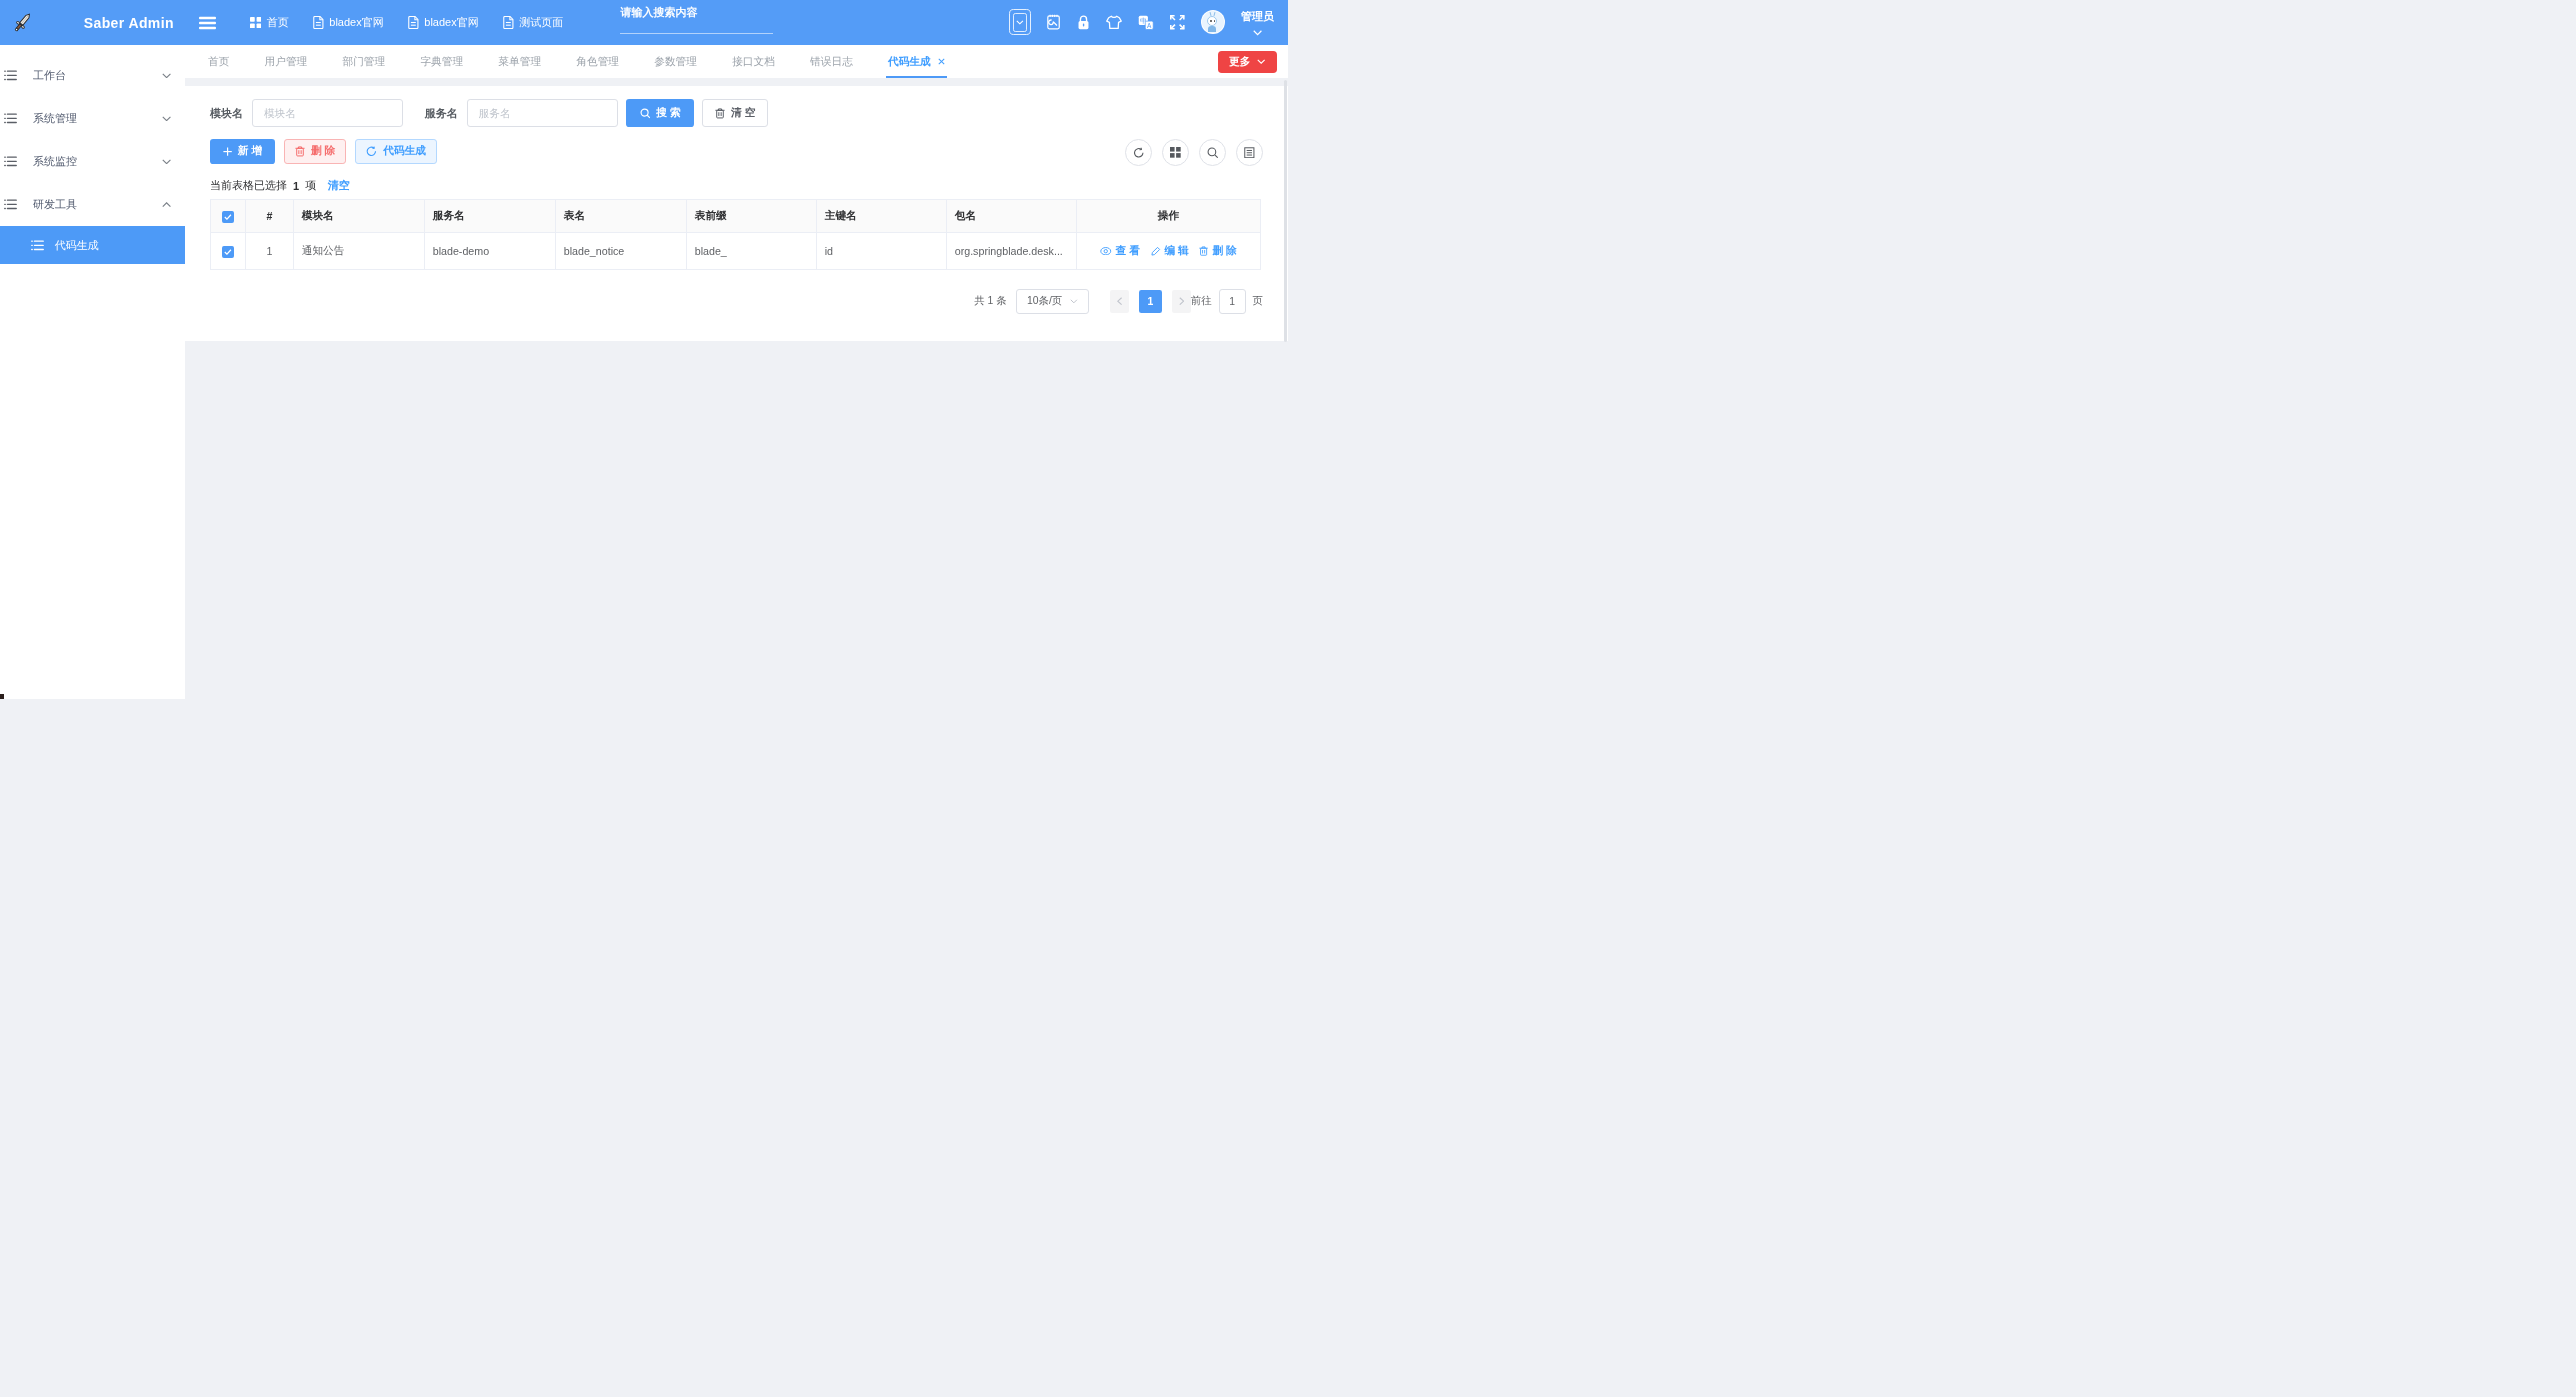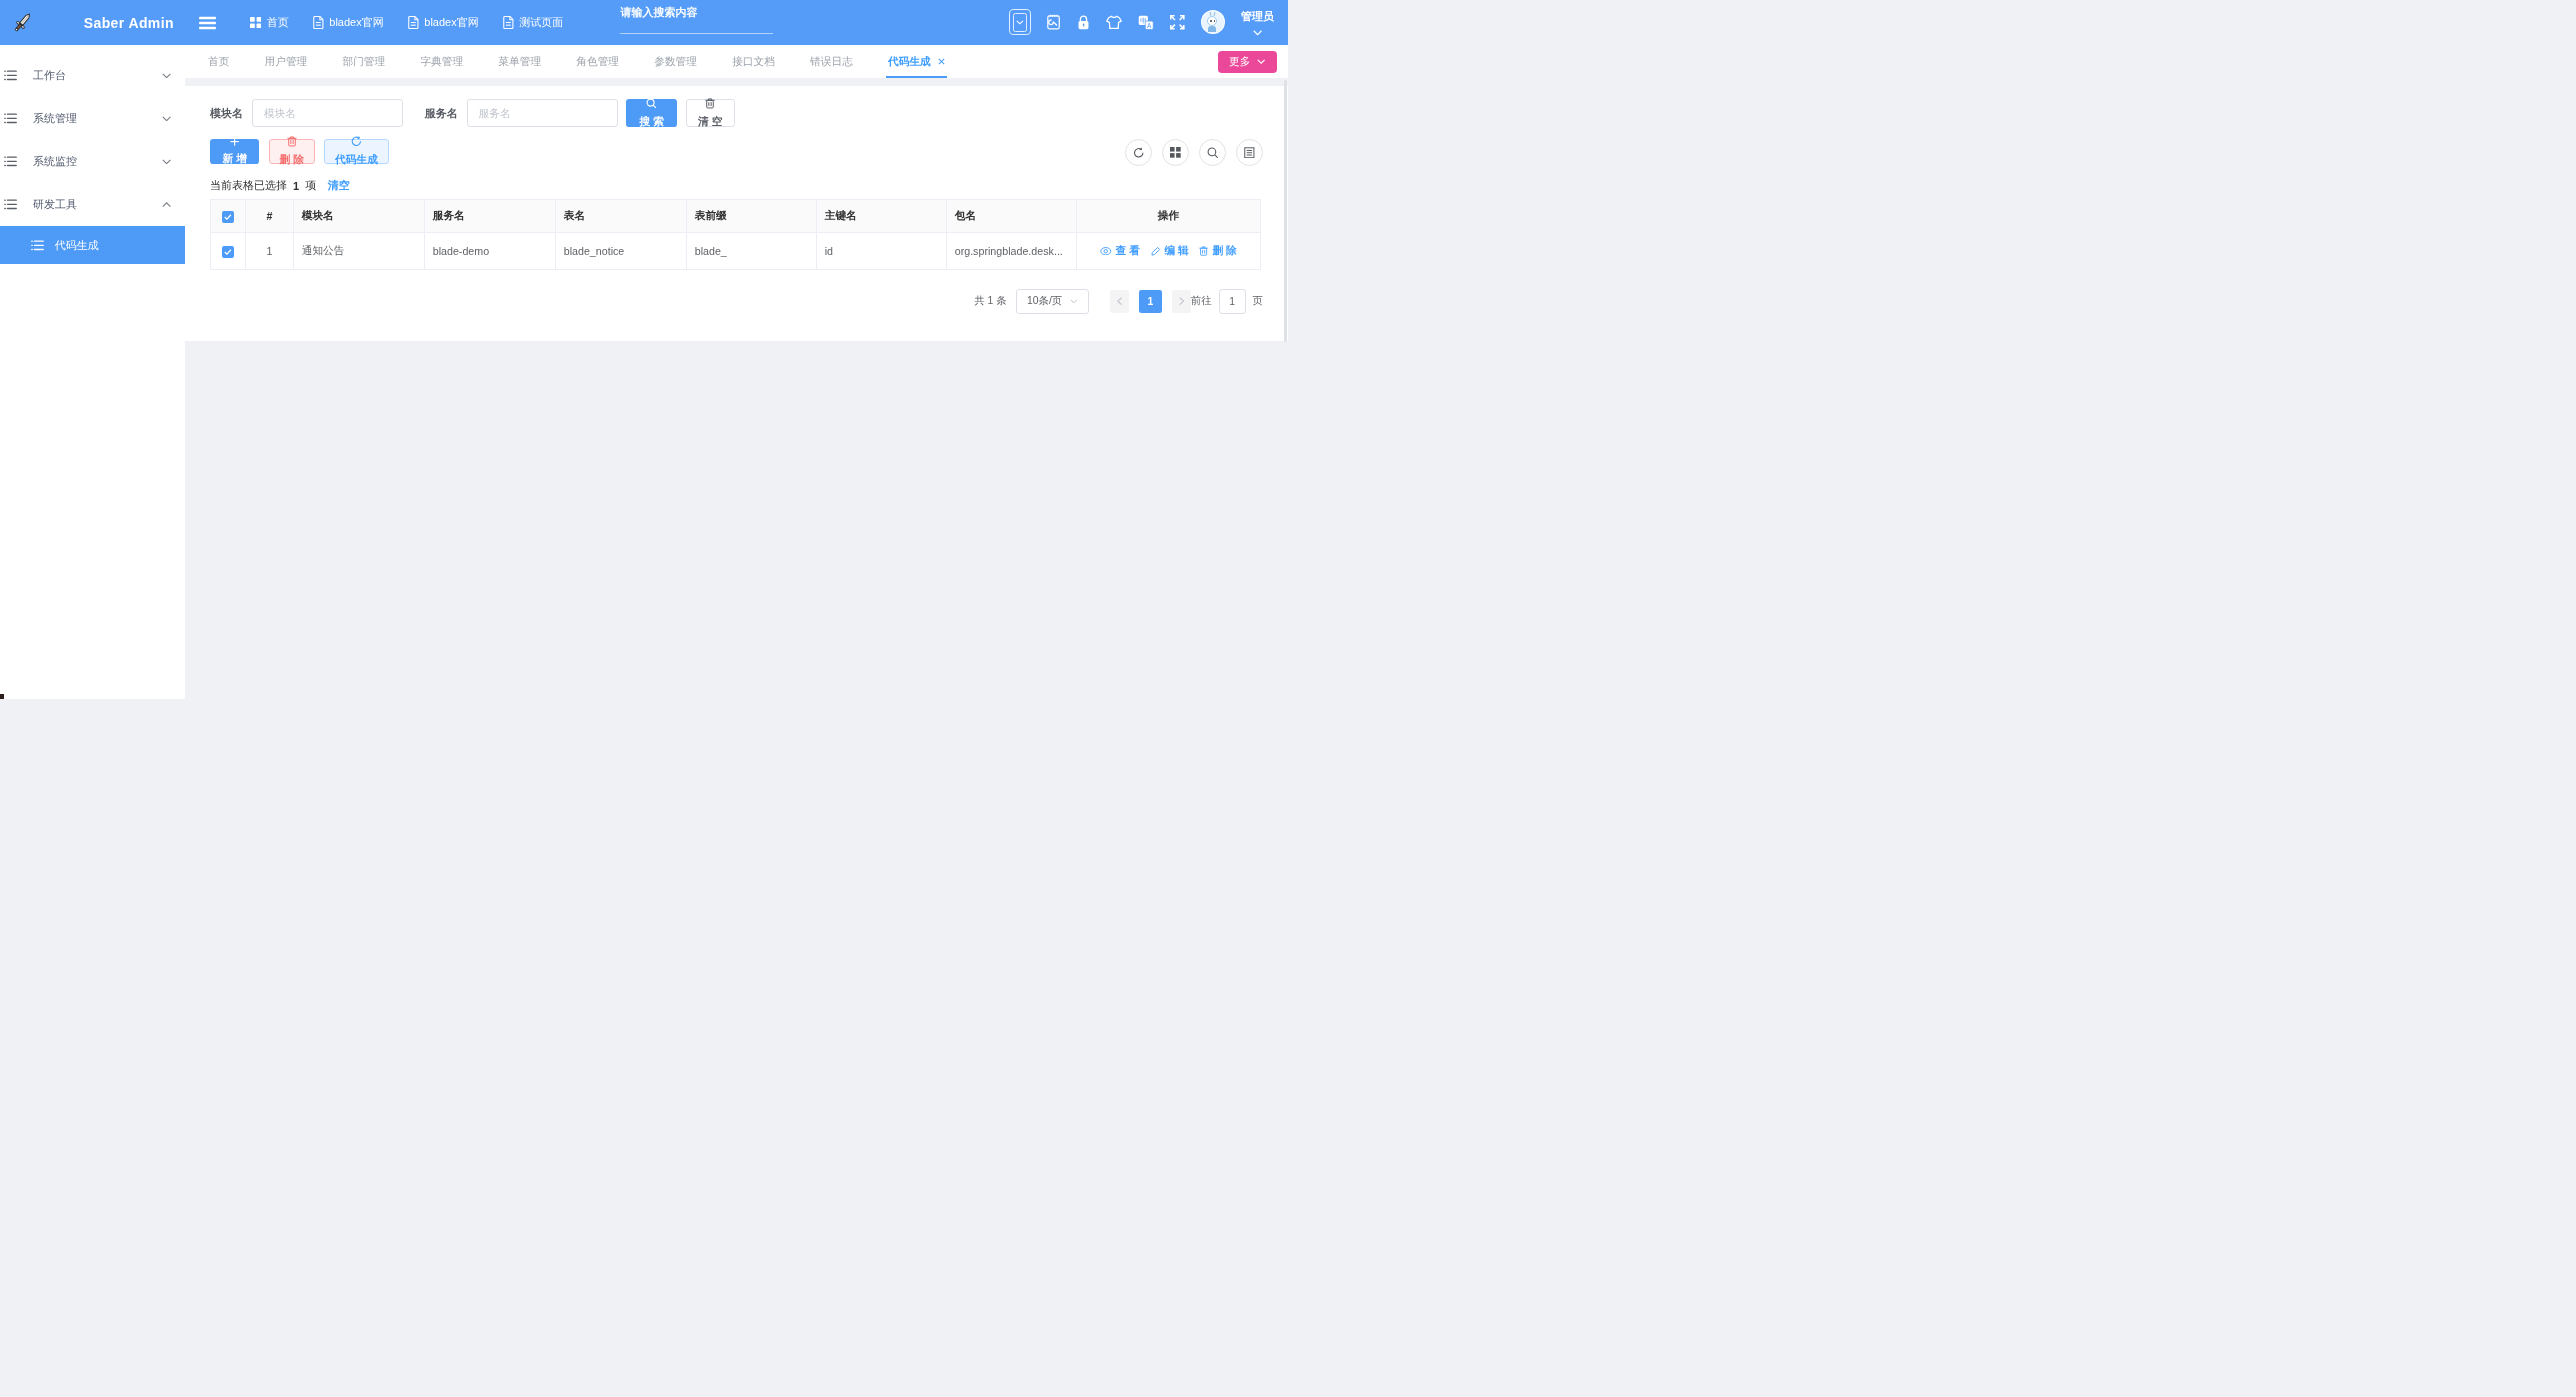--- a/index.html
+++ b/index.html
@@ -66,39 +66,39 @@
   .tabbar {
     position:absolute; top:45px; left:185px; right:0; height:33px; background:#fff; z-index:10;
     display:flex; align-items:center; padding-left:5.4px;
   }
   .tab { padding:0 17.6px; color:#9CA3AB; font-size:10.7px; cursor:pointer; height:100%; display:flex; align-items:center; }
   .tab-active {
     color:#409EFF; position:relative; display:flex; align-items:center; gap:7px; font-weight:600;
   }
   .tab-active::after { content:""; position:absolute; left:15.3px; right:15.3px; bottom:0; height:2.3px; background:#4D9AF7; }
   .more-btn {
-    margin-left:auto; margin-right:11.5px; background:#ec4899; color:#fff; border:none; border-radius:3.8px;
-    height:22px; padding:0 10.7px; font-size:10.7px; display:flex; align-items:center; gap:7px; cursor:pointer; font-weight:400;
+    margin-left:auto; margin-right:11.5px; background:#ef4444; color:#fff; border:none; border-radius:3.8px;
+    height:22px; padding:0 10.7px; font-size:10.7px; display:flex; align-items:center; gap:7px; cursor:pointer; font-weight:700;
   }
 
   
   .main { position:absolute; top:78px; left:185px; right:0; bottom:0; background:#EFF1F5; }
   .vscroll { position:absolute; right:0.8px; top:1.5px; width:3.1px; height:262px; border-radius:1.5px; background:#DEE1E6; }
   .card { position:absolute; top:8.4px; left:0; right:0; height:255px; background:#fff; padding:13px 25px 0 25px; }
 
   .filter-row { display:flex; align-items:center; }
   .f-label { color:#565B61; font-weight:600; margin-right:9.2px; font-size:11px; }
   .f-input {
     width:151px; height:28px; border:0.8px solid #DCDFE6; border-radius:3.1px; padding:0 10.7px; font-size:10.7px;
     color:#606266; outline:none; font-family:inherit; background:#fff;
   }
   .f-input::placeholder { color:#BFC4CC; }
   .gap28 { width:21.5px; flex:none; }
   .btn { display:inline-flex; align-items:center; justify-content:center; gap:6.1px; border-radius:3.1px; cursor:pointer;
-         font-size:10.7px; font-family:inherit; border:0.8px solid transparent; font-weight:600;flex-direction:column; }
+         font-size:10.7px; font-family:inherit; border:0.8px solid transparent; font-weight:600; }
   .btn-search { background:#4D9AF7; color:#fff; height:28px; padding:0 12.3px; margin-left:8.4px; }
   .btn-clear  { background:#fff; color:#5A5E66; border-color:#DCDFE6; height:28px; padding:0 11.5px; margin-left:8.4px; }
 
   .action-row { display:flex; align-items:flex-start; margin-top:11.5px; }
   .btn-add    { background:#4D9AF7; color:#fff; height:25px; padding:0 11.5px; }
   .btn-del    { background:#FEF0F0; color:#F56C6C; border-color:#F9B4B4; height:25px; padding:0 10px; margin-left:9.2px; }
   .btn-gen    { background:#ECF5FF; color:#409EFF; border-color:#B3D8FF; height:25px; padding:0 10px; margin-left:9.2px; }
   .tool-icons { margin-left:auto; display:flex; gap:10px; }
   .circle-btn {
     width:27px; height:27px; border-radius:50%; border:0.8px solid #DFE2E8; background:#fff; cursor:pointer;

